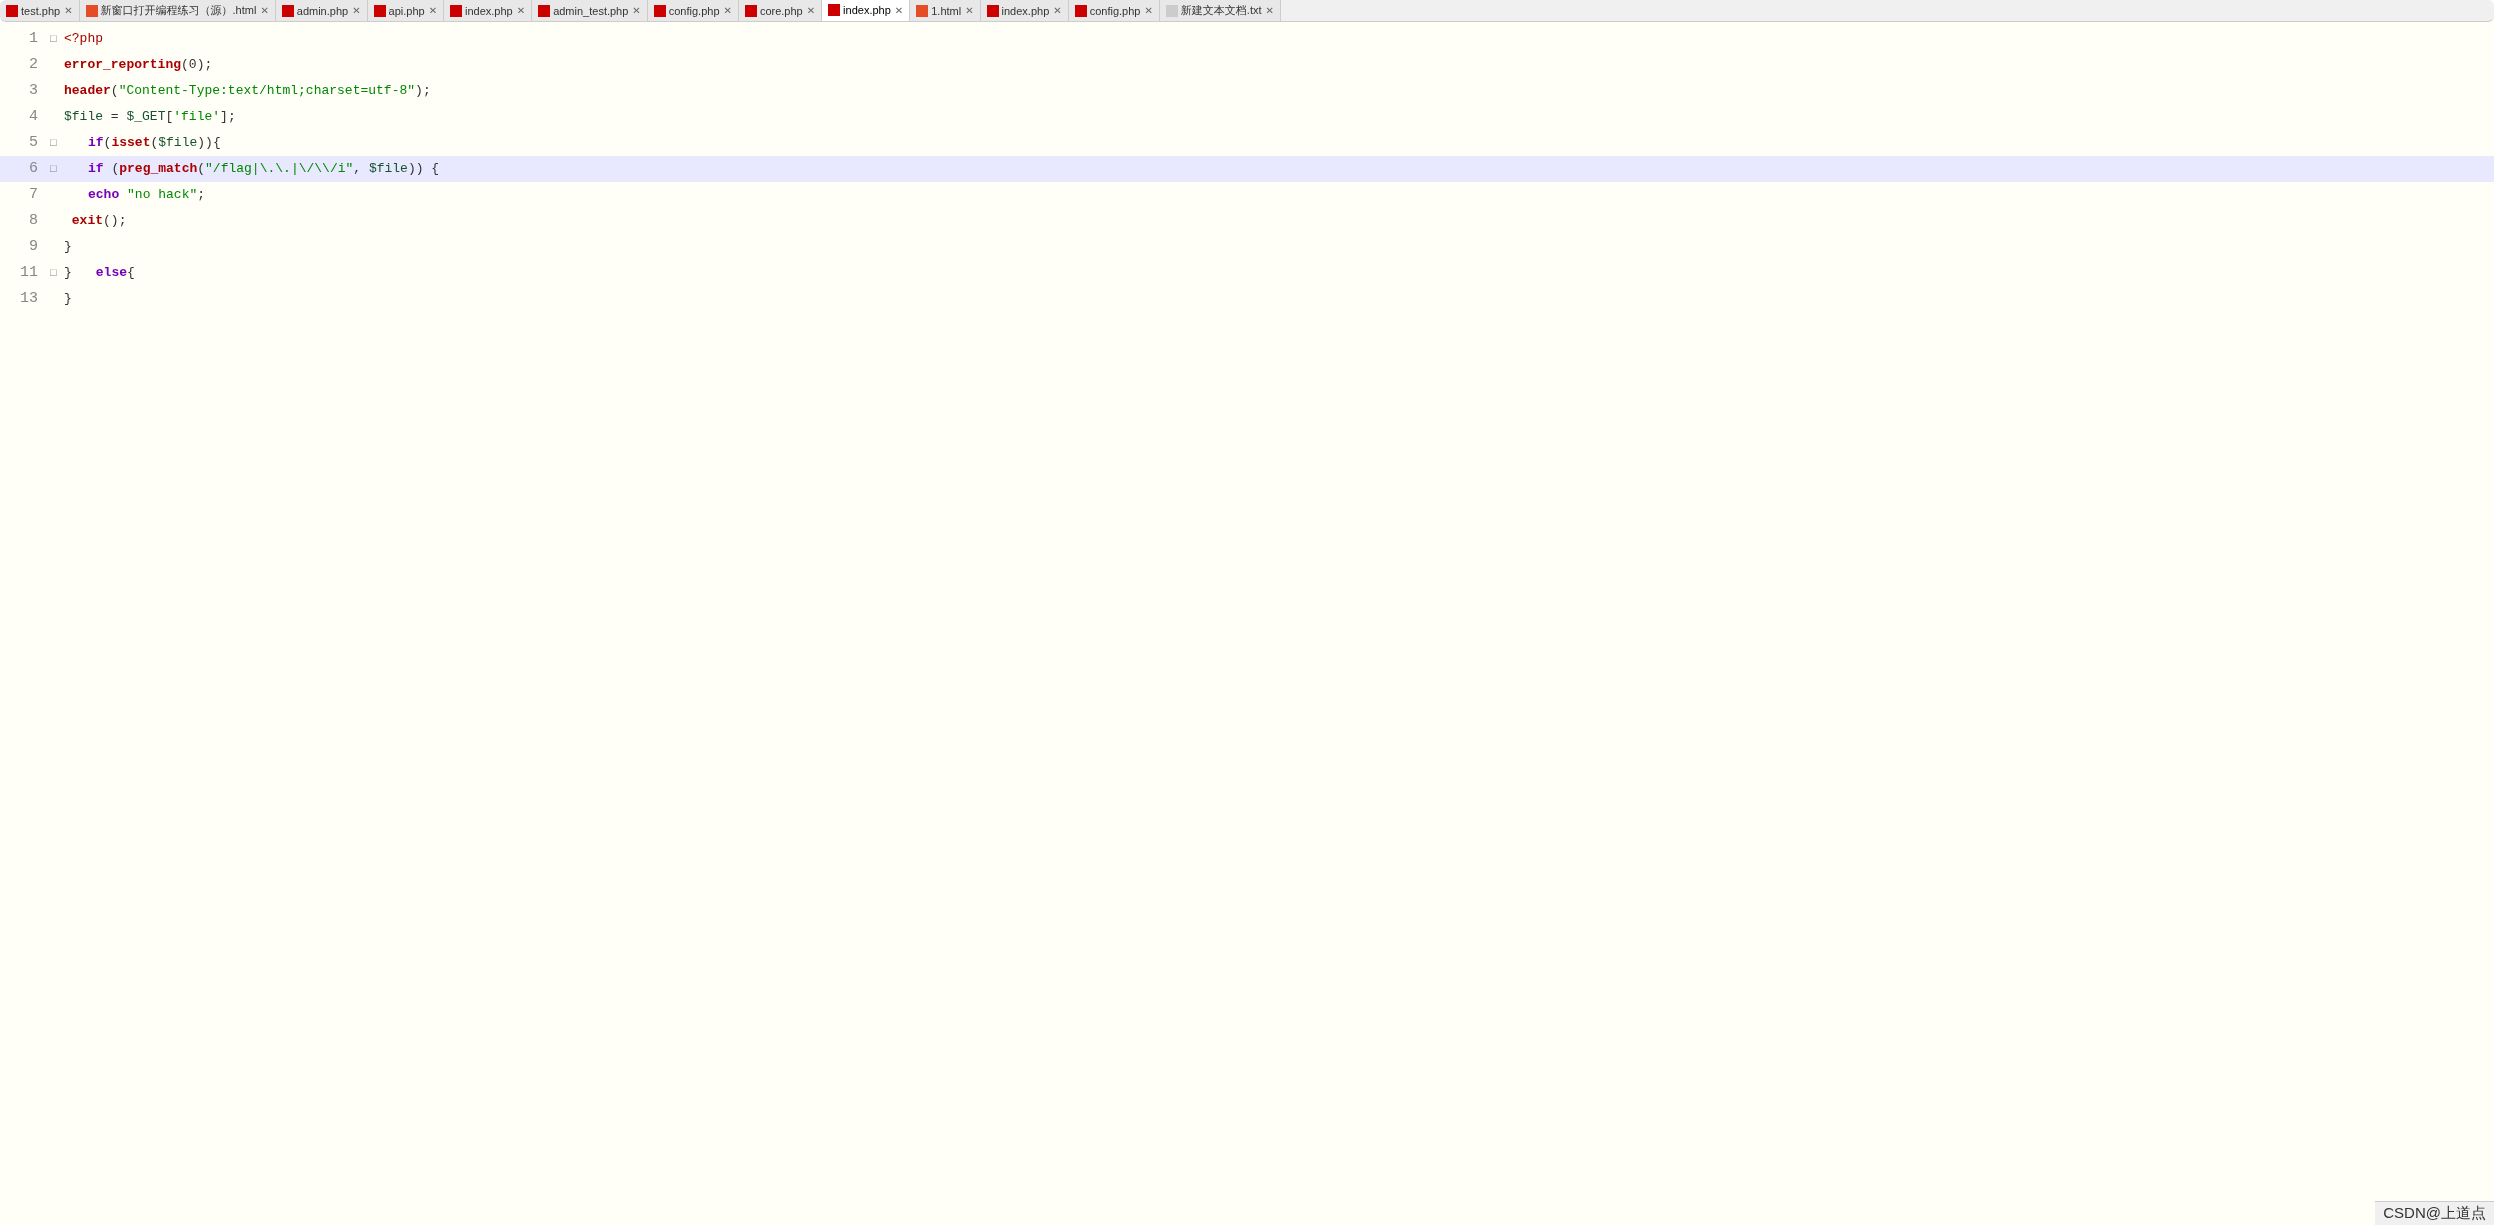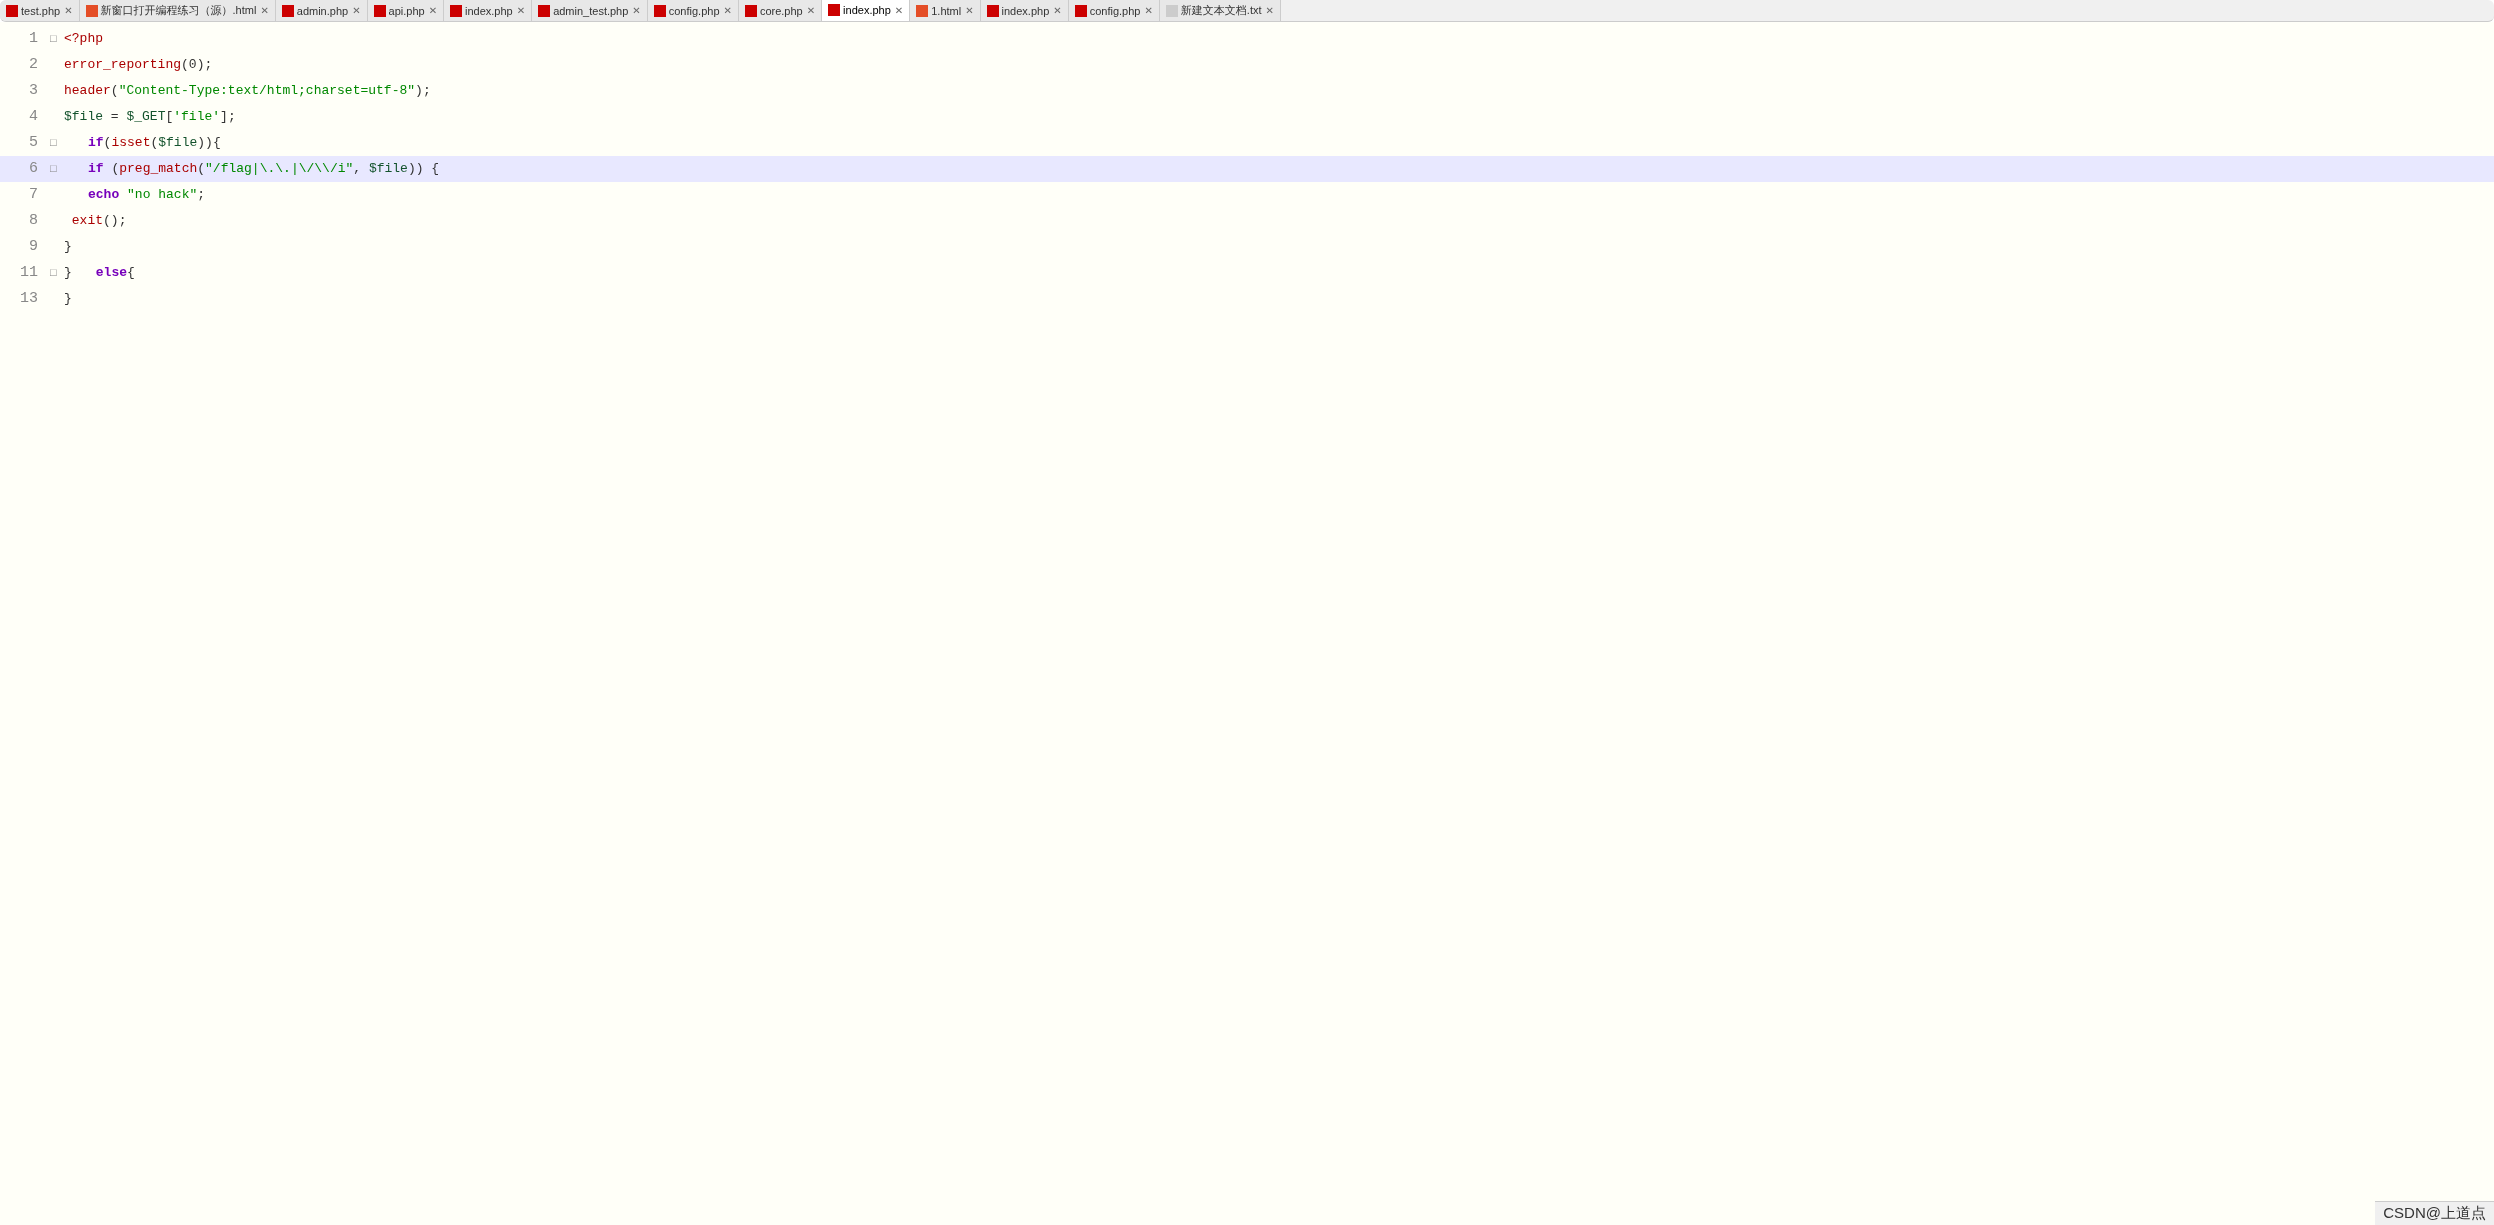--- a/index.html
+++ b/index.html
@@ -146,21 +146,21 @@
     .code-content {
       flex: 1;
       line-height: 26px;
       white-space: pre;
       font-size: 13px;
     }
 
     
     .c-tag { color: #aa0000; }           
     .c-keyword { color: #7700bb; font-weight: bold; margin-left: 24px; }  
-    .c-function { color: #aa0000; font-weight: normal; } 
+    .c-function { color: #aa0000; font-weight: bold; } 
     .c-string { color: #008800; }        
     .c-variable { color: #14532d; }       
     .c-normal { color: #333333; }        
     .c-paren { color: #333333; }         
     .c-bracket { color: #333333; }       
     .c-regex { color: #008800; }         
 
     
     .status-bar {
       position: fixed;

